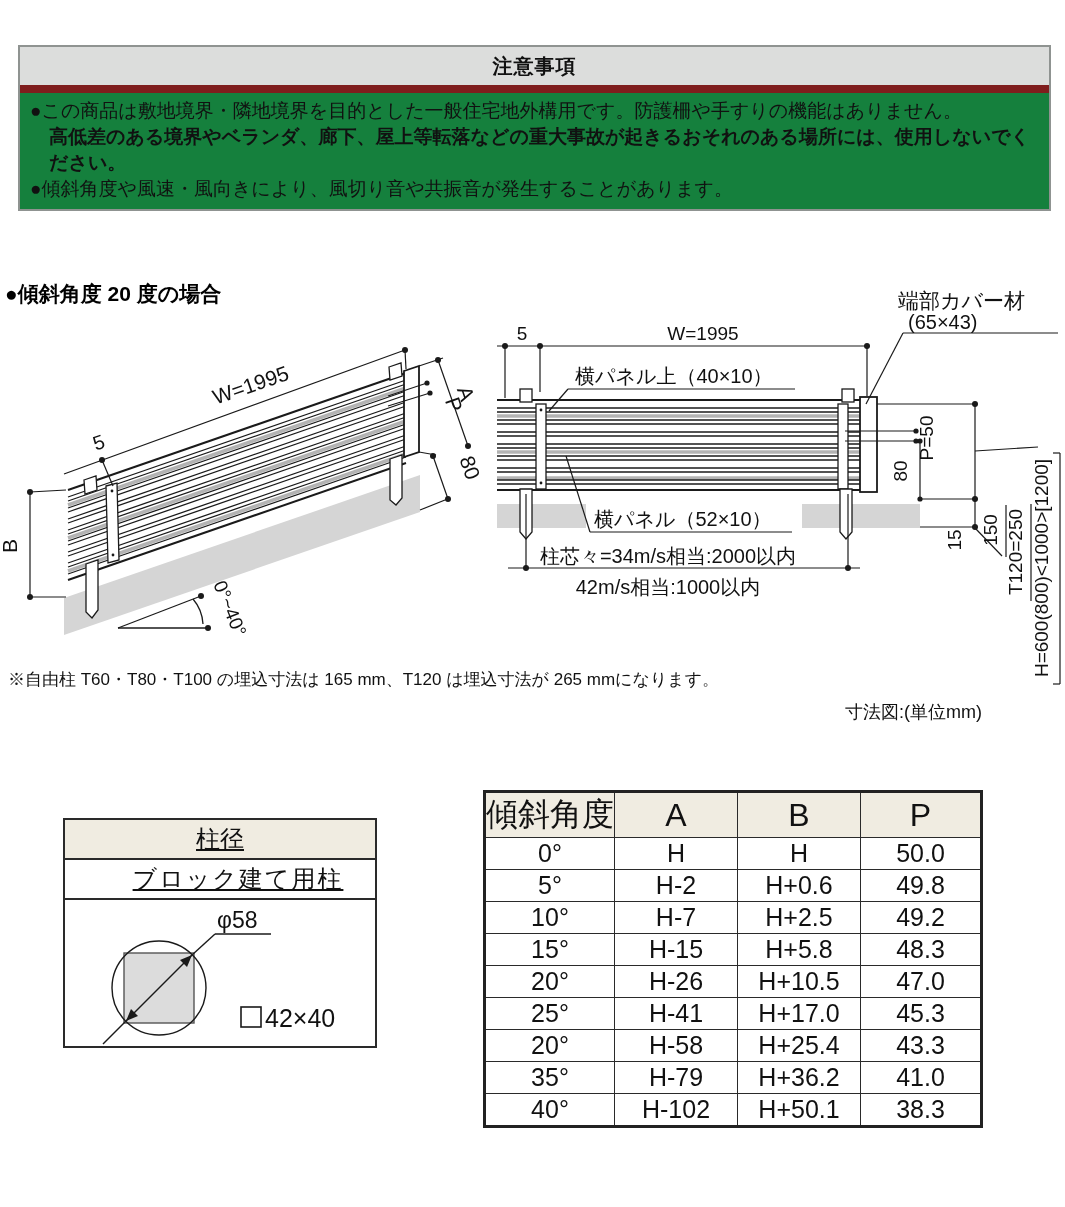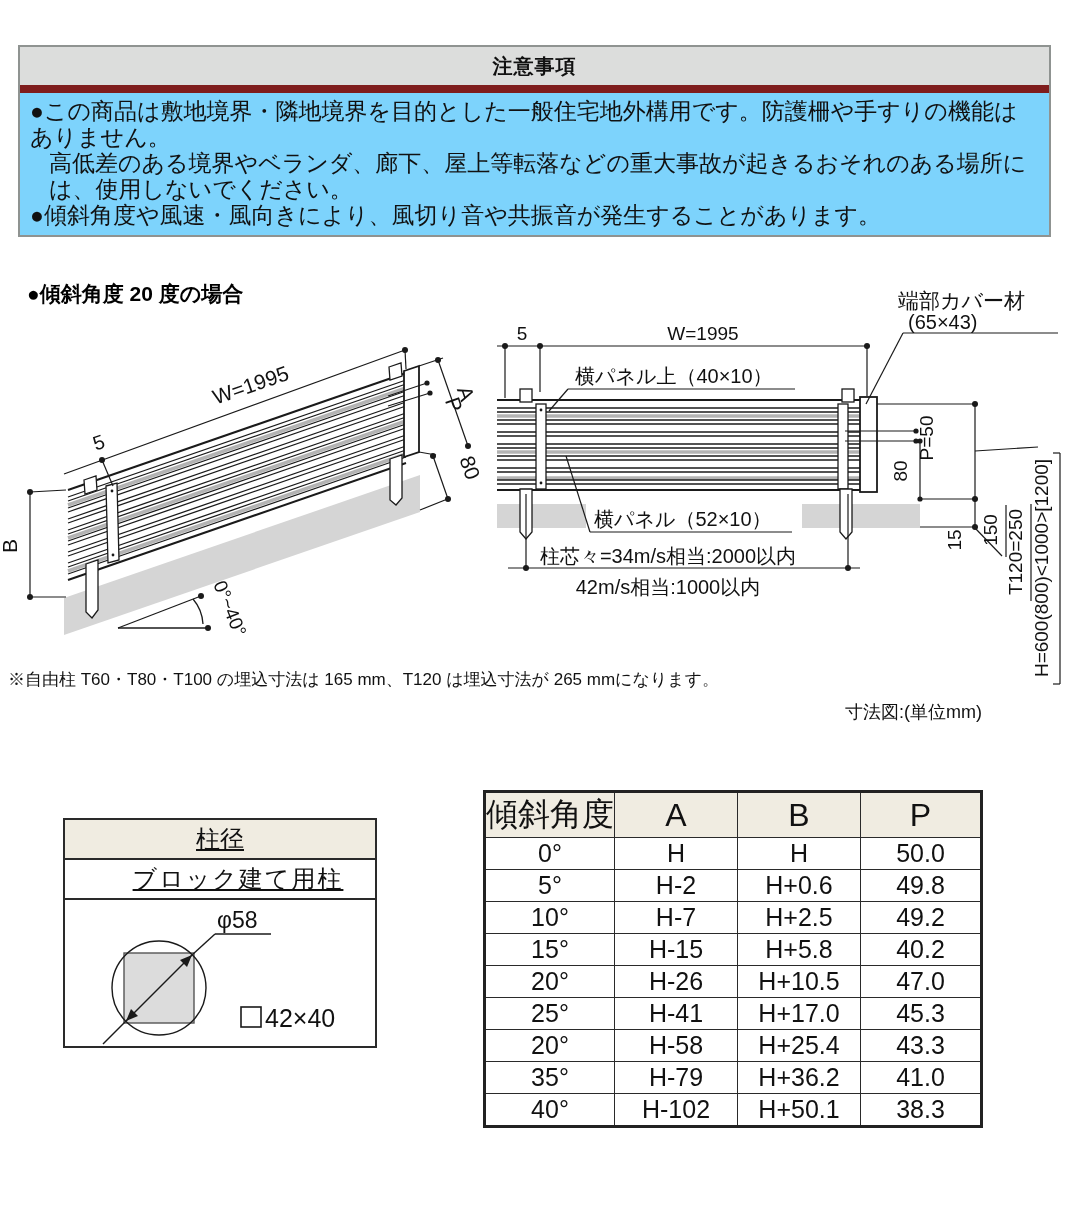--- a/index.html
+++ b/index.html
@@ -5,25 +5,25 @@
   html,body{margin:0;padding:0;background:#fff;}
   .page{position:relative;width:1065px;height:1207px;background:#ffffff;overflow:hidden;
         font-family:"Liberation Sans",sans-serif;color:#111;}
   .abs{position:absolute;}
 
   
   .notice-box{left:18px;top:45px;width:1029px;border:2px solid #8f9391;}
   .notice-header{background:#dcdddc;border-bottom:8px solid #7f1d1d;height:38px;
                  display:flex;align-items:center;justify-content:center;
                  font-size:20px;font-weight:bold;letter-spacing:1px;}
-  .notice-body{background:#7dd3fc;padding:5px 10px 7px 10px;font-size:23px;line-height:26px;}
-  .notice-line.indent{padding-left:19px;}
-
-  
-  .diag-title{font-size:21px;font-weight:bold;color:#000;white-space:nowrap;margin-left:22px;}
+  .notice-body{background:#15803d;padding:5px 10px 7px 10px;font-size:19px;line-height:26px;}
+  .notice-line.indent{padding-left:19px;font-weight:bold;}
+
+  
+  .diag-title{font-size:21px;font-weight:bold;color:#000;white-space:nowrap;}
   #title-sloped{left:5px;top:280px;}
   #title-flat{left:497px;top:280px;}
 
   .fence-svg{left:0;top:0;width:1065px;height:1207px;pointer-events:none;}
   .fence-svg text{font-family:"Liberation Sans",sans-serif;fill:#111;}
 
   
   .footnote{left:8px;top:668px;font-size:17px;white-space:nowrap;}
   .dim-note{left:845px;top:700px;font-size:18px;white-space:nowrap;}
 
@@ -327,21 +327,21 @@
       <tr>
         <td>10°</td>
         <td>H-7</td>
         <td>H+2.5</td>
         <td>49.2</td>
       </tr>
       <tr>
         <td>15°</td>
         <td>H-15</td>
         <td>H+5.8</td>
-        <td>40.2</td>
+        <td>48.3</td>
       </tr>
       <tr>
         <td>20°</td>
         <td>H-26</td>
         <td>H+10.5</td>
         <td>47.0</td>
       </tr>
       <tr>
         <td>25°</td>
         <td>H-41</td>

